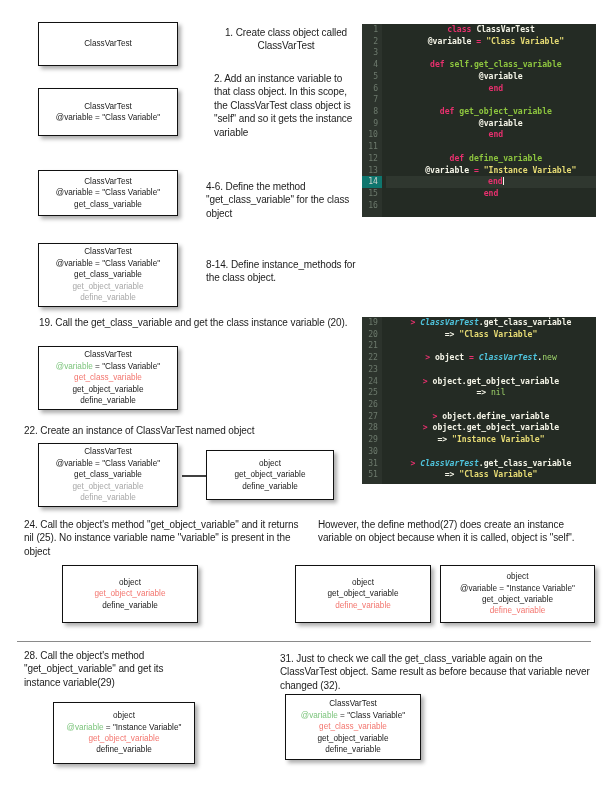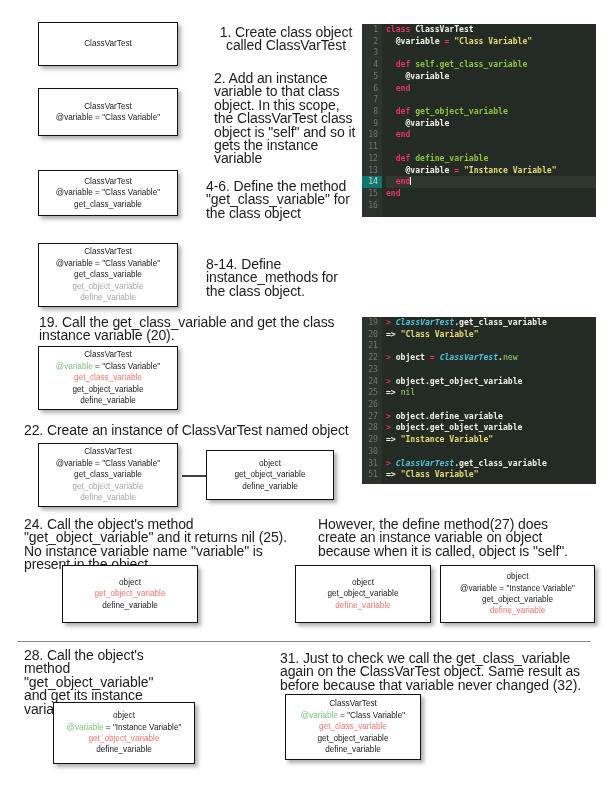--- a/index.html
+++ b/index.html
@@ -34,21 +34,21 @@
     padding: 3px 4px;
   }
   .box .ln { display: block; white-space: nowrap; }
   .c-dim   { color: #a8a8a8; }
   .c-red   { color: #f3766f; }
   .c-green { color: #7bc47b; }
 
   
   .note {
     position: absolute;
-    font-size: 14px;
+    font-size: 10px;
     line-height: 13.4px;
     color: #1c1c1c;
     letter-spacing: -0.1px;
   }
 
   
   .code {
     position: absolute;
     background: #242b24;
     font-family: "DejaVu Sans Mono", monospace;
@@ -69,20 +69,21 @@
     padding-right: 4px;
     height: 11.72px;
     line-height: 11.72px;
     box-sizing: border-box;
   }
   .code .gutter .gl.hl { background: #0f766e; color: #cfd6cf; }
   .code .lines {
     position: absolute;
     left: 24px; top: 0; right: 0;
     white-space: pre;
+    text-align: center;
   }
   .code .cl { height: 11.72px; line-height: 11.72px; }
   .code .cl.hl { background: #2f372f; }
   .tk-kw    { color: #e8306e; font-weight: bold; }
   .tk-cls   { color: #f5f5e8; font-weight: bold; }
   .tk-def   { color: #8ec63f; font-weight: bold; }
   .tk-ivar  { color: #f5f5e8; font-weight: bold; }
   .tk-str   { color: #e6db74; font-weight: bold; }
   .tk-op    { color: #e8306e; font-weight: bold; }
   .tk-prompt{ color: #e8306e; font-weight: bold; }

